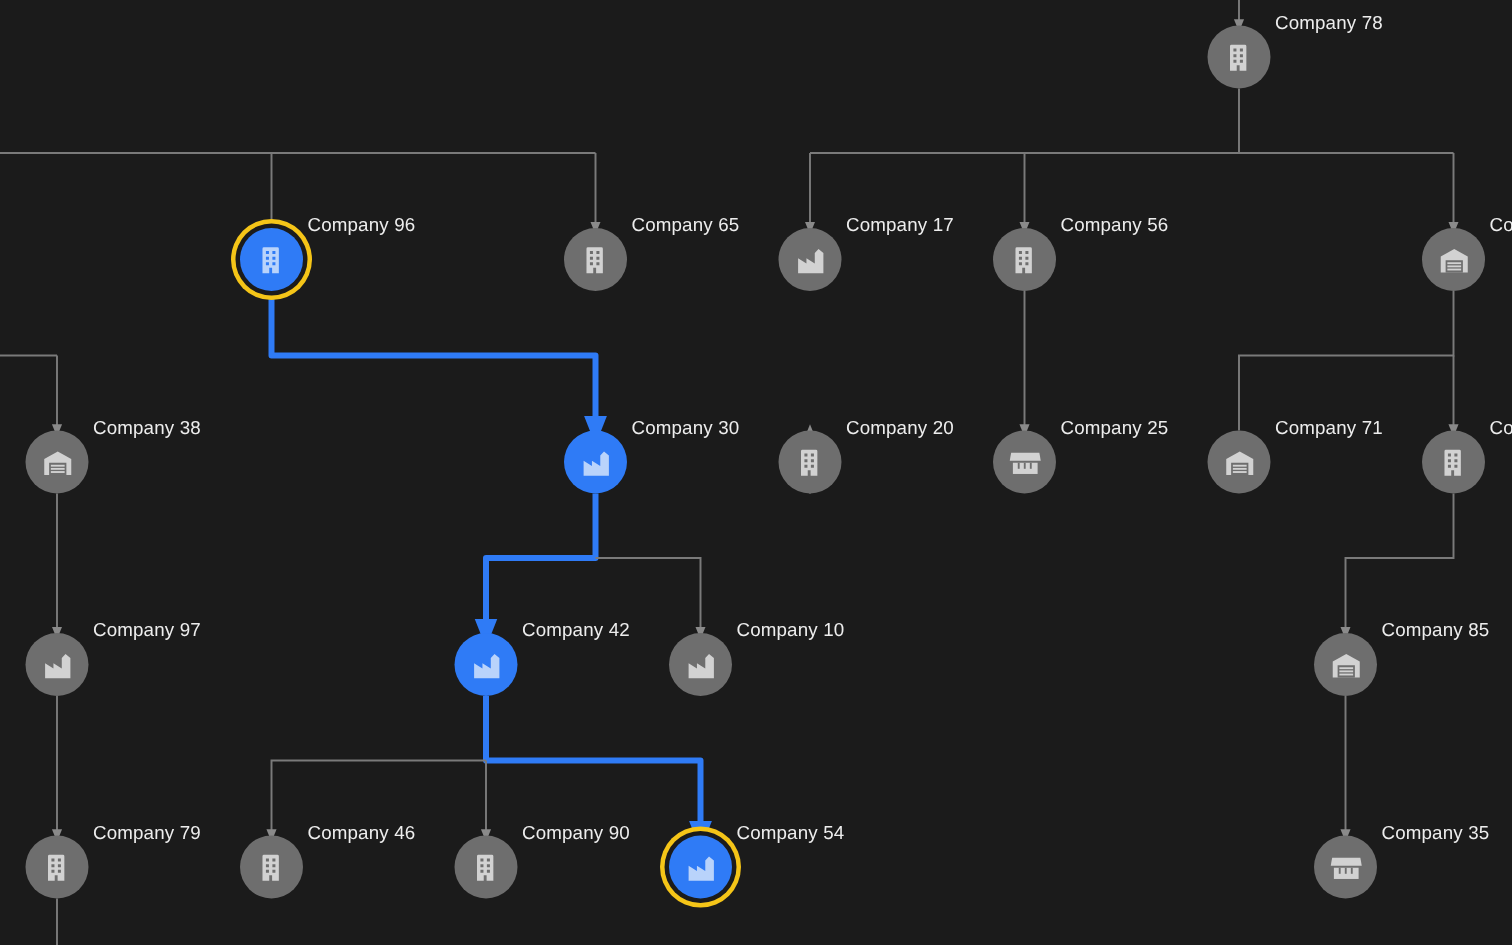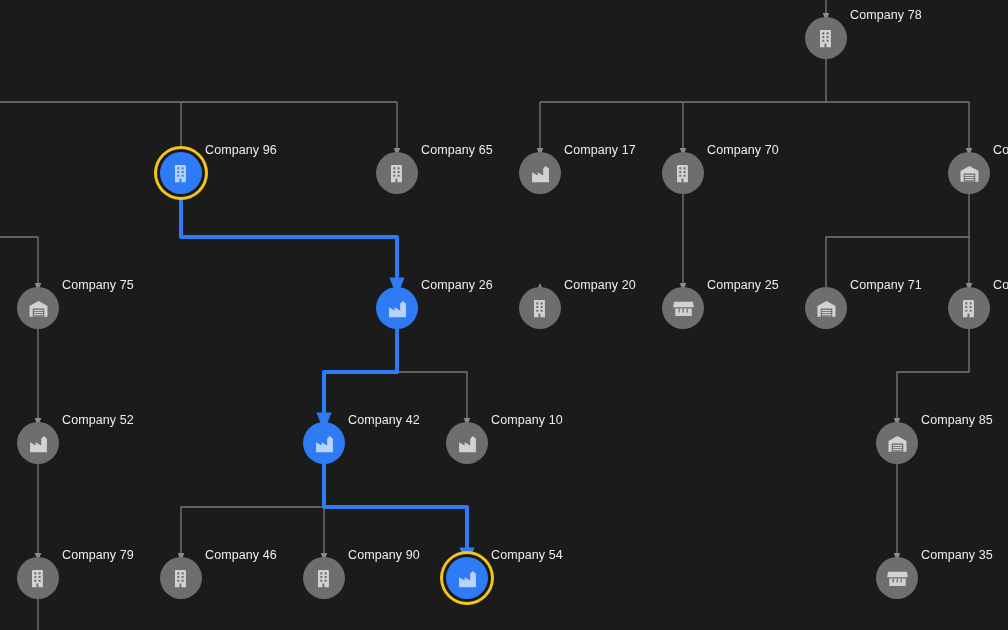--- a/index.html
+++ b/index.html
@@ -144,21 +144,21 @@
           </svg>
         </div>
         <div class="node-label">Company 17</div>
       </div>
       <div class="node" style="left: 683px; top: 173px;">
         <div class="node-circle">
           <svg viewBox="0 0 24 24">
             <path d="M6.2 3 H15.6 a1 1 0 0 1 1 1 V21 H5.2 V4 a1 1 0 0 1 1 -1 Z M7.6 5.6 h2.1 v2.1 h-2.1 Z M12.1 5.6 h2.1 v2.1 h-2.1 Z M7.6 9.5 h2.1 v2.1 h-2.1 Z M12.1 9.5 h2.1 v2.1 h-2.1 Z M7.6 13.4 h2.1 v2.1 h-2.1 Z M12.1 13.4 h2.1 v2.1 h-2.1 Z M9.9 17.3 h2.0 v3.7 h-2.0 Z" class="node-icon-path" fill-rule="evenodd"></path>
           </svg>
         </div>
-        <div class="node-label">Company 70</div>
+        <div class="node-label">Company 56</div>
       </div>
       <div class="node" style="left: 969px; top: 173px;">
         <div class="node-circle">
           <svg viewBox="0 0 24 24">
             <path d="M2.6 9.4 L12 4.2 L21.4 9.4 V20.6 H2.6 Z" class="node-icon-path"></path>
             <rect x="6.0" y="12.0" width="12" height="8.6" fill="#6e6e6e" class="node-icon-bg"></rect>
             <rect x="7.2" y="13.4" width="9.6" height="1.3" class="node-icon-path"></rect>
             <rect x="7.2" y="15.6" width="9.6" height="1.3" class="node-icon-path"></rect>
             <rect x="7.2" y="17.8" width="9.6" height="1.3" class="node-icon-path"></rect>
           </svg>
@@ -168,29 +168,29 @@
       <div class="node" style="left: 38px; top: 308px;">
         <div class="node-circle">
           <svg viewBox="0 0 24 24">
             <path d="M2.6 9.4 L12 4.2 L21.4 9.4 V20.6 H2.6 Z" class="node-icon-path"></path>
             <rect x="6.0" y="12.0" width="12" height="8.6" fill="#6e6e6e" class="node-icon-bg"></rect>
             <rect x="7.2" y="13.4" width="9.6" height="1.3" class="node-icon-path"></rect>
             <rect x="7.2" y="15.6" width="9.6" height="1.3" class="node-icon-path"></rect>
             <rect x="7.2" y="17.8" width="9.6" height="1.3" class="node-icon-path"></rect>
           </svg>
         </div>
-        <div class="node-label">Company 75</div>
+        <div class="node-label">Company 38</div>
       </div>
       <div class="node selected" style="left: 397px; top: 308px;">
         <div class="node-circle">
           <svg viewBox="0 0 24 24">
             <path d="M3.2 21 V10.6 L9.0 14.2 V10.6 L14.8 14.2 V7.0 L17.4 4.2 L20.8 7.0 V21 Z" class="node-icon-path" fill-rule="evenodd"></path>
           </svg>
         </div>
-        <div class="node-label">Company 26</div>
+        <div class="node-label">Company 30</div>
       </div>
       <div class="node" style="left: 540px; top: 308px;">
         <div class="node-circle">
           <svg viewBox="0 0 24 24">
             <path d="M6.2 3 H15.6 a1 1 0 0 1 1 1 V21 H5.2 V4 a1 1 0 0 1 1 -1 Z M7.6 5.6 h2.1 v2.1 h-2.1 Z M12.1 5.6 h2.1 v2.1 h-2.1 Z M7.6 9.5 h2.1 v2.1 h-2.1 Z M12.1 9.5 h2.1 v2.1 h-2.1 Z M7.6 13.4 h2.1 v2.1 h-2.1 Z M12.1 13.4 h2.1 v2.1 h-2.1 Z M9.9 17.3 h2.0 v3.7 h-2.0 Z" class="node-icon-path" fill-rule="evenodd"></path>
           </svg>
         </div>
         <div class="node-label">Company 20</div>
       </div>
       <div class="node" style="left: 683px; top: 308px;">
@@ -224,21 +224,21 @@
           </svg>
         </div>
         <div class="node-label">Con</div>
       </div>
       <div class="node" style="left: 38px; top: 443px;">
         <div class="node-circle">
           <svg viewBox="0 0 24 24">
             <path d="M3.2 21 V10.6 L9.0 14.2 V10.6 L14.8 14.2 V7.0 L17.4 4.2 L20.8 7.0 V21 Z" class="node-icon-path" fill-rule="evenodd"></path>
           </svg>
         </div>
-        <div class="node-label">Company 52</div>
+        <div class="node-label">Company 97</div>
       </div>
       <div class="node selected" style="left: 324px; top: 443px;">
         <div class="node-circle">
           <svg viewBox="0 0 24 24">
             <path d="M3.2 21 V10.6 L9.0 14.2 V10.6 L14.8 14.2 V7.0 L17.4 4.2 L20.8 7.0 V21 Z" class="node-icon-path" fill-rule="evenodd"></path>
           </svg>
         </div>
         <div class="node-label">Company 42</div>
       </div>
       <div class="node" style="left: 467px; top: 443px;">

